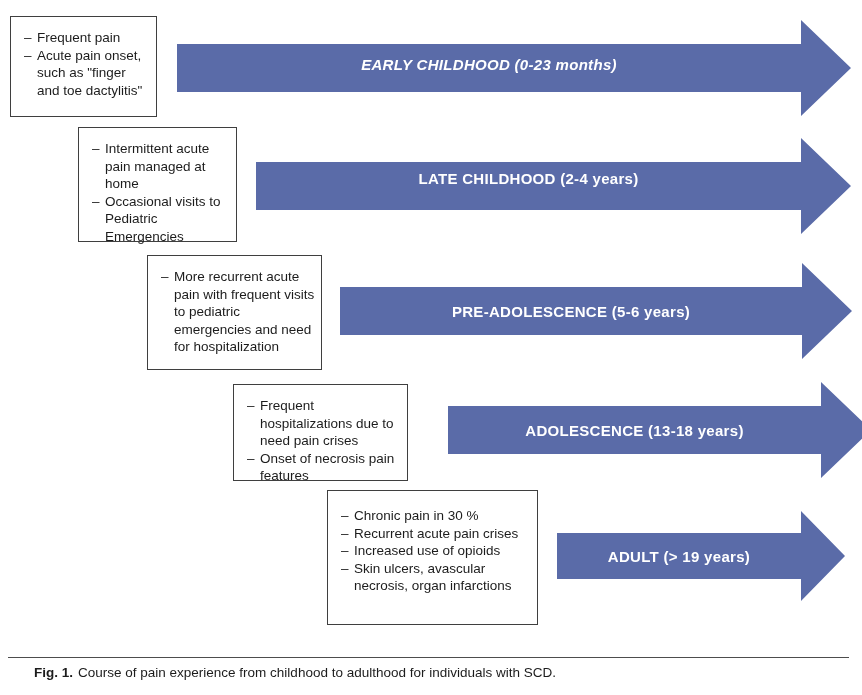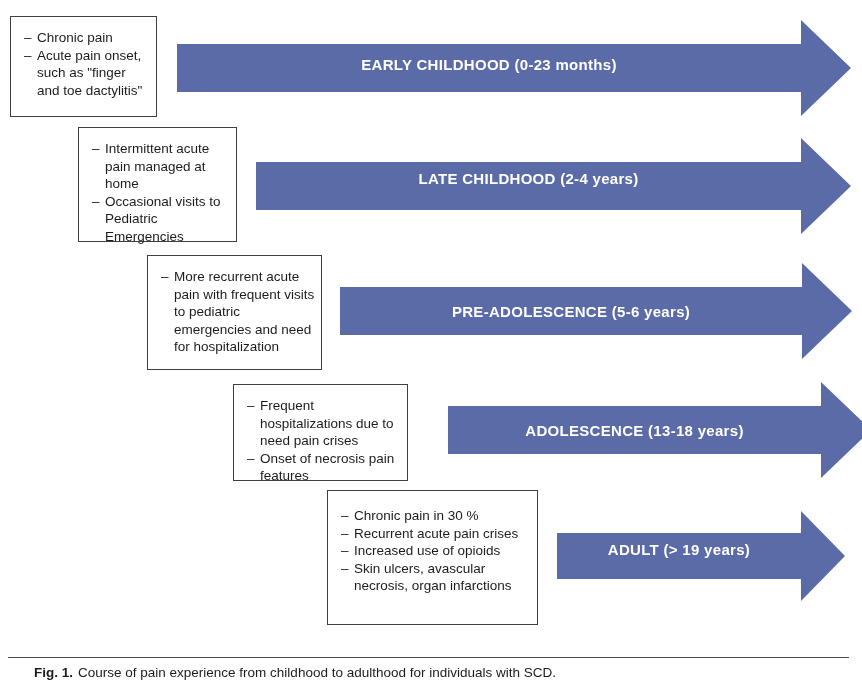--- a/index.html
+++ b/index.html
@@ -37,37 +37,37 @@
     justify-content: center;
     color: #ffffff;
     font-weight: bold;
     font-size: 15px;
     letter-spacing: 0.3px;
     white-space: nowrap;
   }
   
   .box-1   { left: 10px;  top: 16px;  width: 147px; height: 101px; }
   .arrow-1 { left: 177px; top: 20px;  width: 674px; height: 96px; }
-  .arrow-1 .arrow-label { top: 24px; width: 624px; height: 41px; }
+  .arrow-1 .arrow-label { top: 24px; width: 624px; height: 41px; font-style: italic; }
   
   .box-2   { left: 78px;  top: 127px; width: 159px; height: 115px; }
   .arrow-2 { left: 256px; top: 138px; width: 595px; height: 96px; }
   .arrow-2 .arrow-label { top: 24px; width: 545px; height: 32px; }
   
   .box-3   { left: 147px; top: 255px; width: 175px; height: 115px; }
   .arrow-3 { left: 340px; top: 263px; width: 512px; height: 96px; }
   .arrow-3 .arrow-label { top: 24px; width: 462px; height: 48px; }
   
   .box-4   { left: 233px; top: 384px; width: 175px; height: 97px; }
   .arrow-4 { left: 448px; top: 382px; width: 423px; height: 96px; }
   .arrow-4 .arrow-label { top: 24px; width: 373px; height: 48px; }
   
   .box-5   { left: 327px; top: 490px; width: 211px; height: 135px; padding-top: 16px; }
   .arrow-5 { left: 557px; top: 511px; width: 288px; height: 90px; }
-  .arrow-5 .arrow-label { top: 15px; width: 244px; height: 46px; }
+  .arrow-5 .arrow-label { top: 22px; width: 244px; height: 46px; }
 
   .caption-rule {
     position: absolute;
     left: 8px; top: 657px;
     width: 841px; height: 1px;
     background: #4d4d4d;
   }
   .caption {
     position: absolute;
     left: 8px; top: 664px;
@@ -80,21 +80,21 @@
 </style>
 </head>
 <body>
 
 <div class="canvas">
 
   <div class="note-box box-1">
     <ul class="note-list">
       <li class="note-item">
         <span class="dash">–</span>
-        <span>Chronic pain</span>
+        <span>Frequent pain</span>
       </li>
       <li class="note-item">
         <span class="dash">–</span>
         <span>Acute pain onset, such as "finger and toe dactylitis"</span>
       </li>
     </ul>
   </div>
   <div class="arrow arrow-1">
     <svg width="674" height="96" viewBox="0 0 674 96">
       <polygon points="0,24 624,24 624,0 674,48 624,96 624,72 0,72" style="fill: rgb(90, 107, 168);"></polygon>

